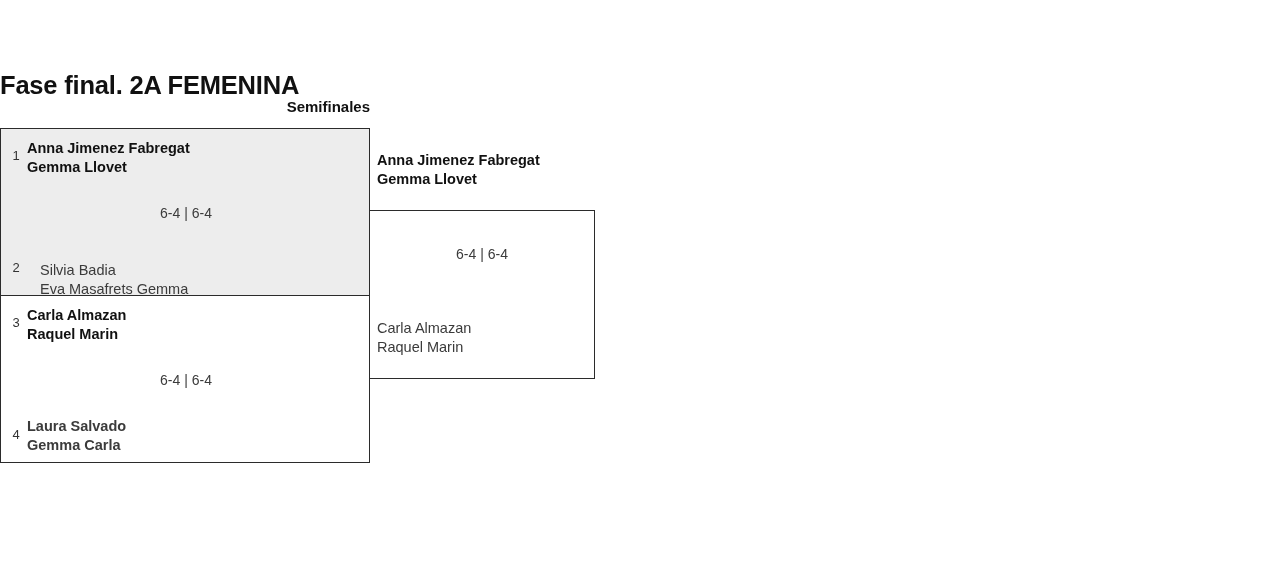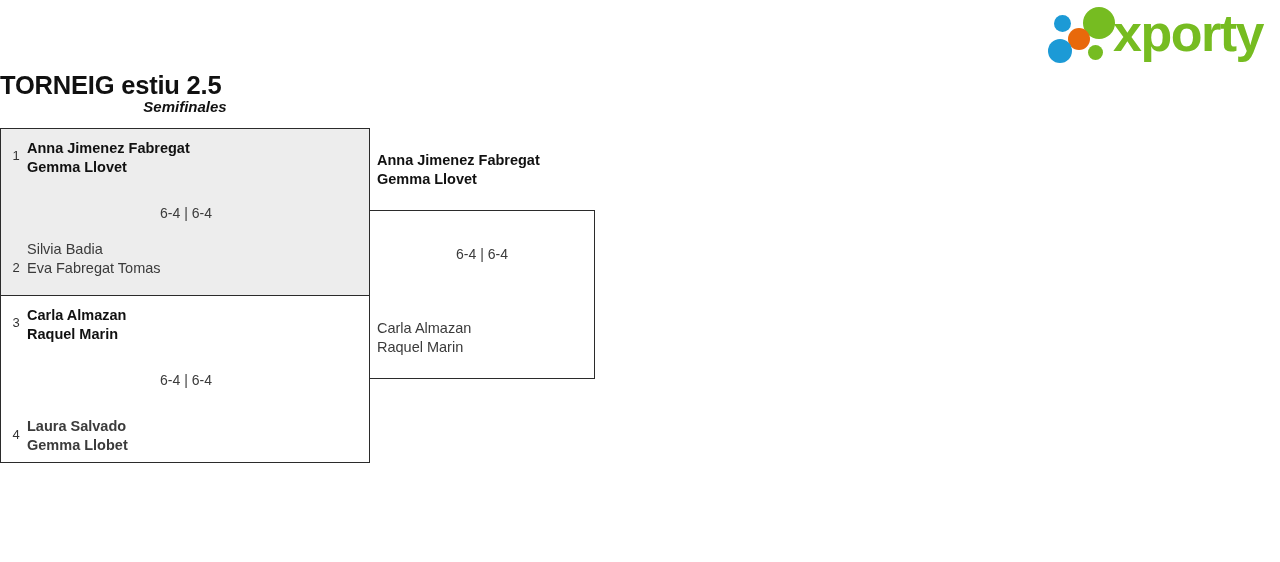--- a/index.html
+++ b/index.html
@@ -68,22 +68,21 @@
 
   
   #bracket { position: absolute; left: 0; top: 0; width: 1280px; height: 562px; }
 
   .round-header {
     position: absolute;
     font-size: 15px;
     line-height: 20px;
     font-weight: 700;
     color: #111111;
-    text-align: center;
-    font-style: italic;
+    text-align: right;
   }
   #round-header-semifinales { left: 0px;   top: 97px; width: 370px; }
   #round-header-final       { left: 370px; top: 97px; width: 226px; }
 
   .match-box {
     position: absolute;
     box-sizing: border-box;
     border: 1px solid #2b2b2b;
   }
   #match-semi-1 {
@@ -130,21 +129,21 @@
     line-height: 18px;
     color: #3b3b3b;
     text-align: center;
     white-space: nowrap;
   }
 
   
   #semi-1-top      { top: 10px; }
   #semi-1-top-seed { top: 19px; }
   #semi-1-score    { left: 0px; top: 75px; width: 370px; }
-  #semi-1-bottom      { top: 111px; }
+  #semi-1-bottom      { top: 132px; margin-left: 13px; }
   #semi-1-bottom-seed { top: 131px; }
 
   
   #semi-2-top      { top: 10px; }
   #semi-2-top-seed { top: 19px; }
   #semi-2-score    { left: 0px; top: 75px; width: 370px; }
   #semi-2-bottom      { top: 121px; font-weight: bold; }
   #semi-2-bottom-seed { top: 131px; }
 
   
@@ -171,70 +170,59 @@
     color: #3b3b3b;
   }
   .player-line { display: block; }
 </style>
 </head>
 <body>
 
 <div id="header">
 
   <div id="tournament-title">
-    <span id="title-line-1">TORNEIG estiu 2.5</span>
     <span id="title-line-2">Fase final. 2A FEMENINA</span>
   </div>
 
-  <div id="brand-logo">
-    <div id="logo-dots">
-      <span class="logo-dot" id="dot-blue-small"></span>
-      <span class="logo-dot" id="dot-green-large"></span>
-      <span class="logo-dot" id="dot-orange"></span>
-      <span class="logo-dot" id="dot-blue-large"></span>
-      <span class="logo-dot" id="dot-green-small"></span>
-    </div>
-    <div id="logo-wordmark">xporty</div>
-  </div>
 
 </div>
 
 <div id="bracket">
 
   <div class="round-header" id="round-header-semifinales">Semifinales</div>
 
   <div class="match-box" id="match-semi-1">
     <span class="seed" id="semi-1-top-seed">1</span>
     <div class="competitor winner" id="semi-1-top">
       <span class="player-line">Anna Jimenez Fabregat</span>
       <span class="player-line">Gemma Llovet</span>
     </div>
 
     <div class="match-score" id="semi-1-score">6-4 | 6-4</div>
 
     <span class="seed" id="semi-1-bottom-seed">2</span>
     <div class="competitor loser" id="semi-1-bottom">
       <span class="player-line">Silvia Badia</span>
-      <span class="player-line">Eva Fabregat Tomas</span>
+      <span class="player-line">Eva Masafrets Gemma</span>
     </div>
   </div>
 
   <div class="match-box" id="match-semi-2">
     <span class="seed" id="semi-2-top-seed">3</span>
     <div class="competitor winner" id="semi-2-top">
       <span class="player-line">Carla Almazan</span>
       <span class="player-line">Raquel Marin</span>
     </div>
 
     <div class="match-score" id="semi-2-score">6-4 | 6-4</div>
 
     <span class="seed" id="semi-2-bottom-seed">4</span>
     <div class="competitor loser" id="semi-2-bottom">
       <span class="player-line">Laura Salvado</span>
-      <span class="player-line">Gemma Llobet</span>
+      <span class="player-line">Gemma Carla</span>
     </div>
   </div>
 
   <div class="match-box" id="match-final"></div>
 
   <div id="final-top-competitor">
     <span class="player-line">Anna Jimenez Fabregat</span>
     <span class="player-line">Gemma Llovet</span>
   </div>
 

